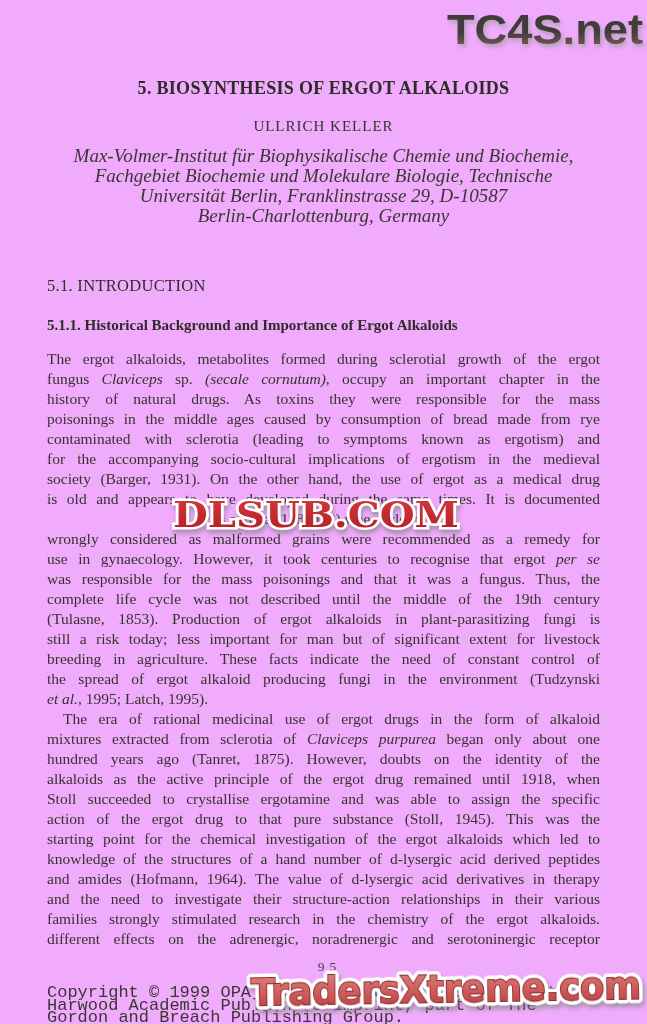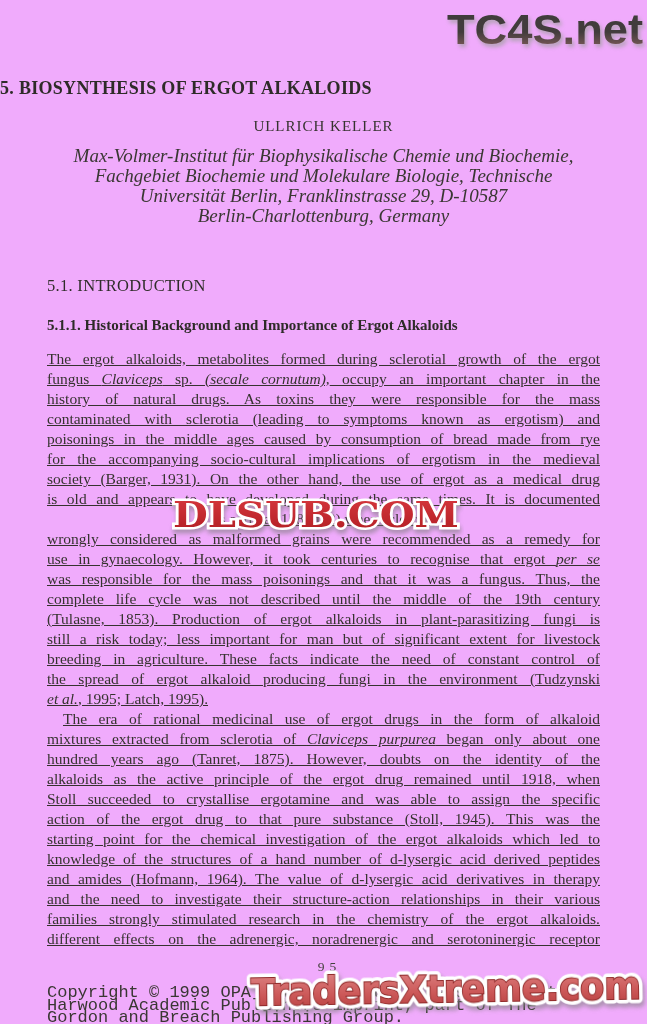--- a/index.html
+++ b/index.html
@@ -4,21 +4,21 @@
 <style>
   * { margin:0; padding:0; box-sizing:border-box; }
   html,body { background:#ffffff; }
   .page {
     position:relative; width:647px; height:1024px; margin:0 auto;
     background:#f0abfc; overflow:hidden;
     font-family:"Liberation Serif", serif; color:#36332f;
   }
   .chapter-title {
     position:absolute; top:78px; left:0; width:100%;
-    font-size:18px; font-weight:bold; letter-spacing:.3px;
+    text-align:center; font-size:18px; font-weight:bold; letter-spacing:.3px;
     color:#2e2b28;
   }
   .author {
     position:absolute; top:118px; left:0; width:100%;
     text-align:center; font-size:15px; letter-spacing:1px; color:#36332f;
   }
   .affiliation {
     position:absolute; top:146px; left:0; width:100%;
     text-align:center; font-style:italic; font-size:19px; line-height:20px;
     color:#3a3733;
@@ -26,21 +26,21 @@
   .sec1 {
     position:absolute; top:276px; left:47px;
     font-size:16.5px; letter-spacing:.3px; color:#302d2a;
   }
   .sec11 {
     position:absolute; top:317px; left:47px;
     font-size:15px; font-weight:bold; color:#2e2b28;
   }
   .textcol {
     position:absolute; top:349px; left:47px; width:553px;
-    font-size:15.5px; line-height:20px; color:#36332f;text-decoration:underline;
+    font-size:15.5px; line-height:20px; color:#36332f;
   }
   .gen-line { text-align:justify; text-align-last:justify; white-space:normal; }
   .p1b .gen-line:last-child { text-align-last:left; }
   .p2  .gen-line:first-child { text-indent:16px; }
   .split { display:flex; justify-content:center; line-height:20px; }
   .pageno {
     position:absolute; top:959px; left:6px; width:100%;
     text-align:center; font-size:13.5px; letter-spacing:5px; color:#44413d;
   }
   .copyright {
@@ -79,22 +79,22 @@
   </div>
 
   <div class="sec1">5.1. INTRODUCTION</div>
   <div class="sec11">5.1.1. Historical Background and Importance of Ergot Alkaloids</div>
 
   <div class="textcol">
     <div class="p1a">
         <div class="gen-line">The ergot alkaloids, metabolites formed during sclerotial growth of the ergot</div>
         <div class="gen-line">fungus <i>Claviceps</i> sp. <i>(secale cornutum),</i> occupy an important chapter in the</div>
         <div class="gen-line">history of natural drugs. As toxins they were responsible for the mass</div>
+        <div class="gen-line">poisonings in the middle ages caused by consumption of bread made from rye</div>
         <div class="gen-line">contaminated with sclerotia (leading to symptoms known as ergotism) and</div>
-        <div class="gen-line">poisonings in the middle ages caused by consumption of bread made from rye</div>
         <div class="gen-line">for the accompanying socio-cultural implications of ergotism in the medieval</div>
         <div class="gen-line">society (Barger, 1931). On the other hand, the use of ergot as a medical drug</div>
         <div class="gen-line">is old and appears to have developed during the same times. It is documented</div>
       </div>
     <div class="split">
       <span>as early as 1582 i</span>
       <span>82) when sclerotia</span>
     </div>
     <div class="p1b">
         <div class="gen-line">wrongly considered as malformed grains were recommended as a remedy for</div>

